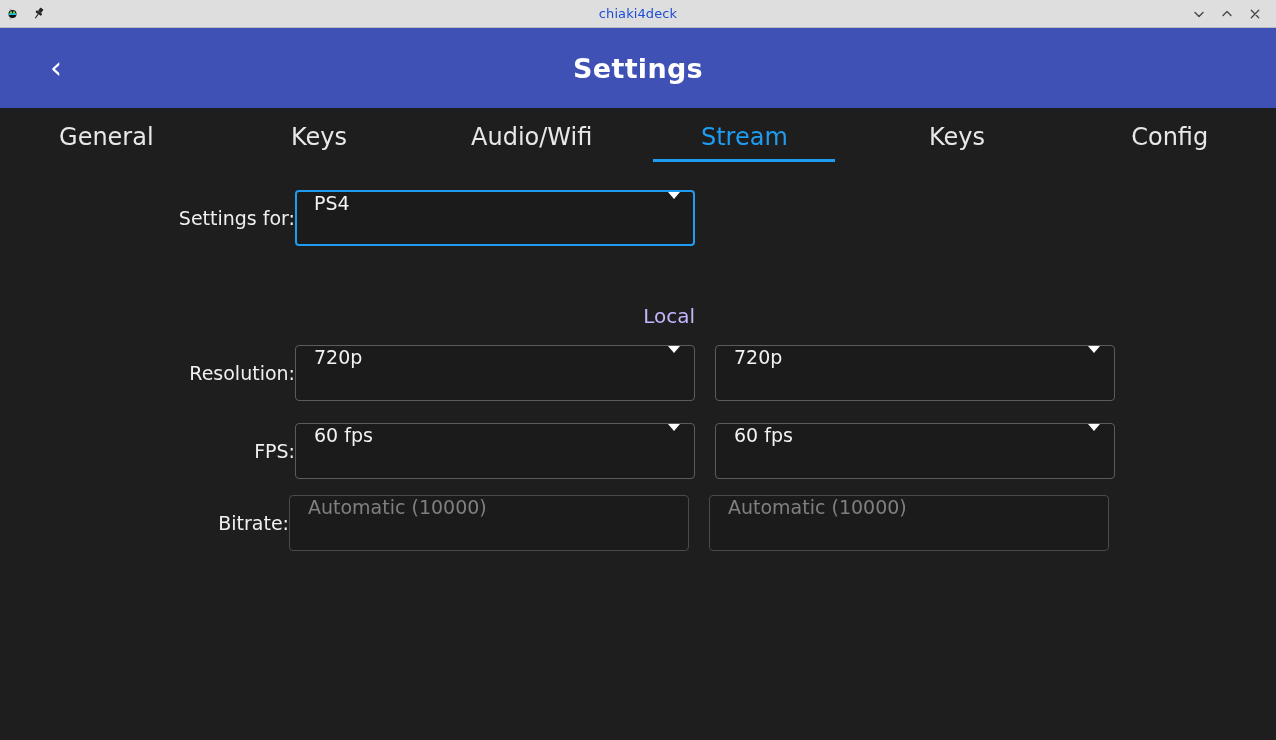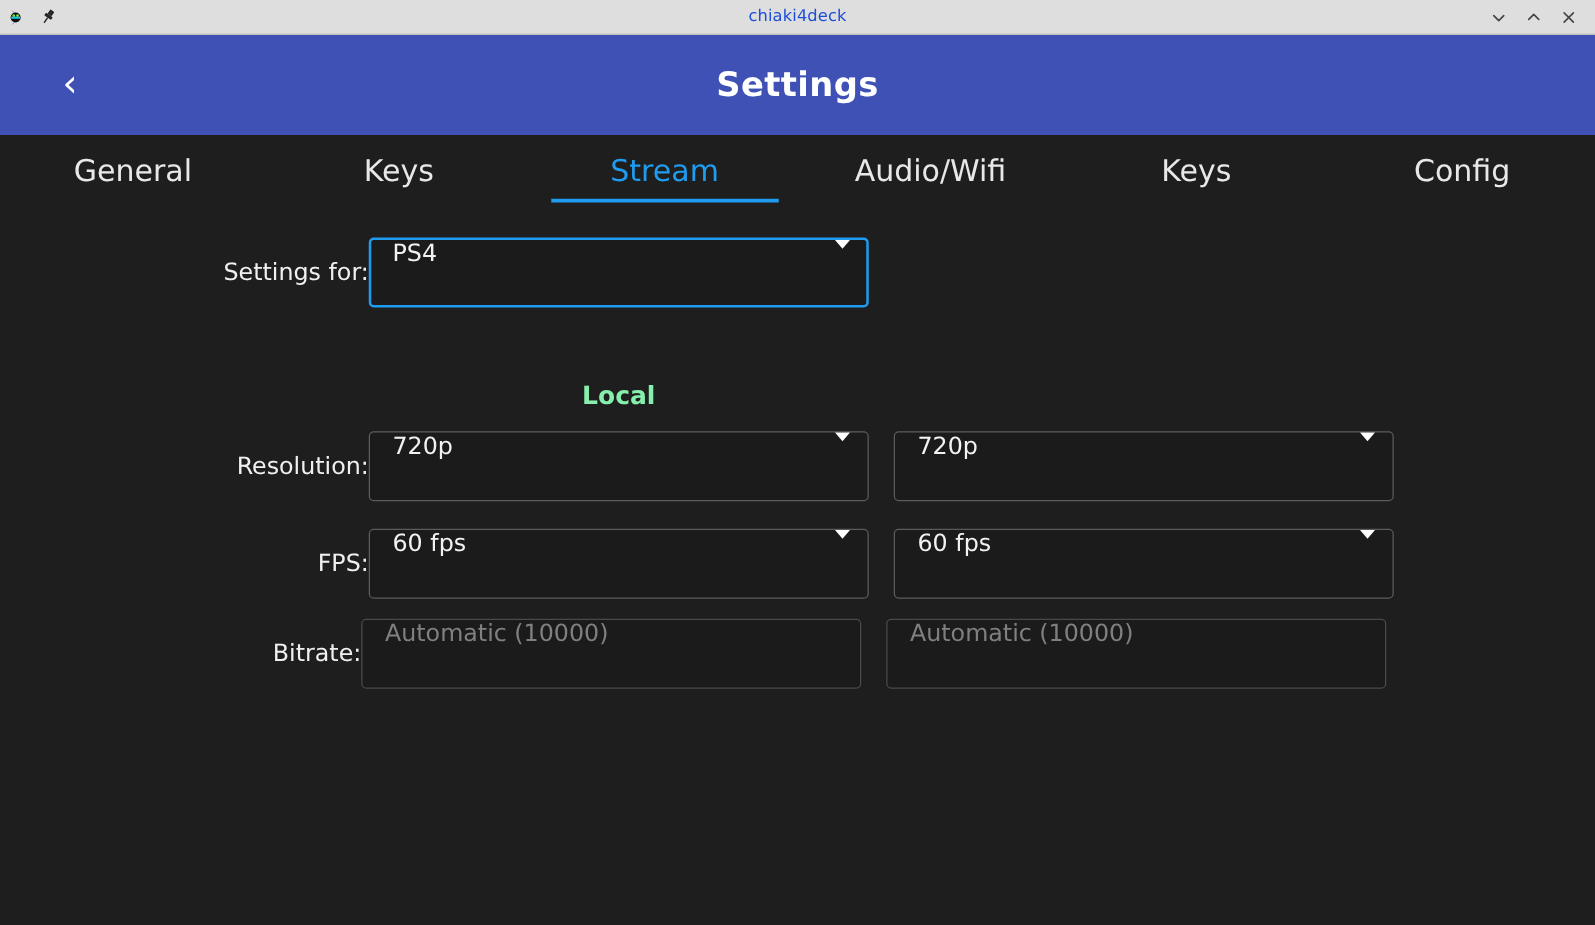--- a/index.html
+++ b/index.html
@@ -167,25 +167,24 @@
     border-right: 6px solid transparent;
     border-top: 7px solid #ffffff;
     margin-left: 10px;
     flex: none;
   }
   .ctrl.textinput { cursor: text; padding: 0 14px 0 18px; border-color: #4a4a4a; }
   .ctrl.textinput .ph { color: #808080; font-size: 19px; }
 
   .colhead {
     position: absolute;
-    color: #86efac;
+    color: #c4b5fd;
     font-size: 20px;
-    text-align: center;
+    text-align: right;
     width: 400px;
-    font-weight: bold;
   }
 </style>
 </head>
 <body>
 
 <div class="titlebar">
   <div class="tb-left">
     <span class="app-logo">
       <svg width="16" height="16" viewBox="0 0 16 16">
         <path d="M2 2 A6.5 6.5 0 0 1 2 14 L4 12 A4.5 4.5 0 0 0 4 4 Z" fill="#8e7bd4"></path>
@@ -237,26 +236,26 @@
 
 <div class="tabbar">
   <div class="tab">
     <span class="tab-label">General</span>
     <span class="underline"></span>
   </div>
   <div class="tab">
     <span class="tab-label">Keys</span>
     <span class="underline"></span>
   </div>
+  <div class="tab">
+    <span class="tab-label">Audio/Wifi</span>
+    <span class="underline"></span>
+  </div>
   <div class="tab active">
     <span class="tab-label">Stream</span>
-    <span class="underline"></span>
-  </div>
-  <div class="tab">
-    <span class="tab-label">Audio/Wifi</span>
     <span class="underline"></span>
   </div>
   <div class="tab">
     <span class="tab-label">Keys</span>
     <span class="underline"></span>
   </div>
   <div class="tab">
     <span class="tab-label">Config</span>
     <span class="underline"></span>
   </div>

